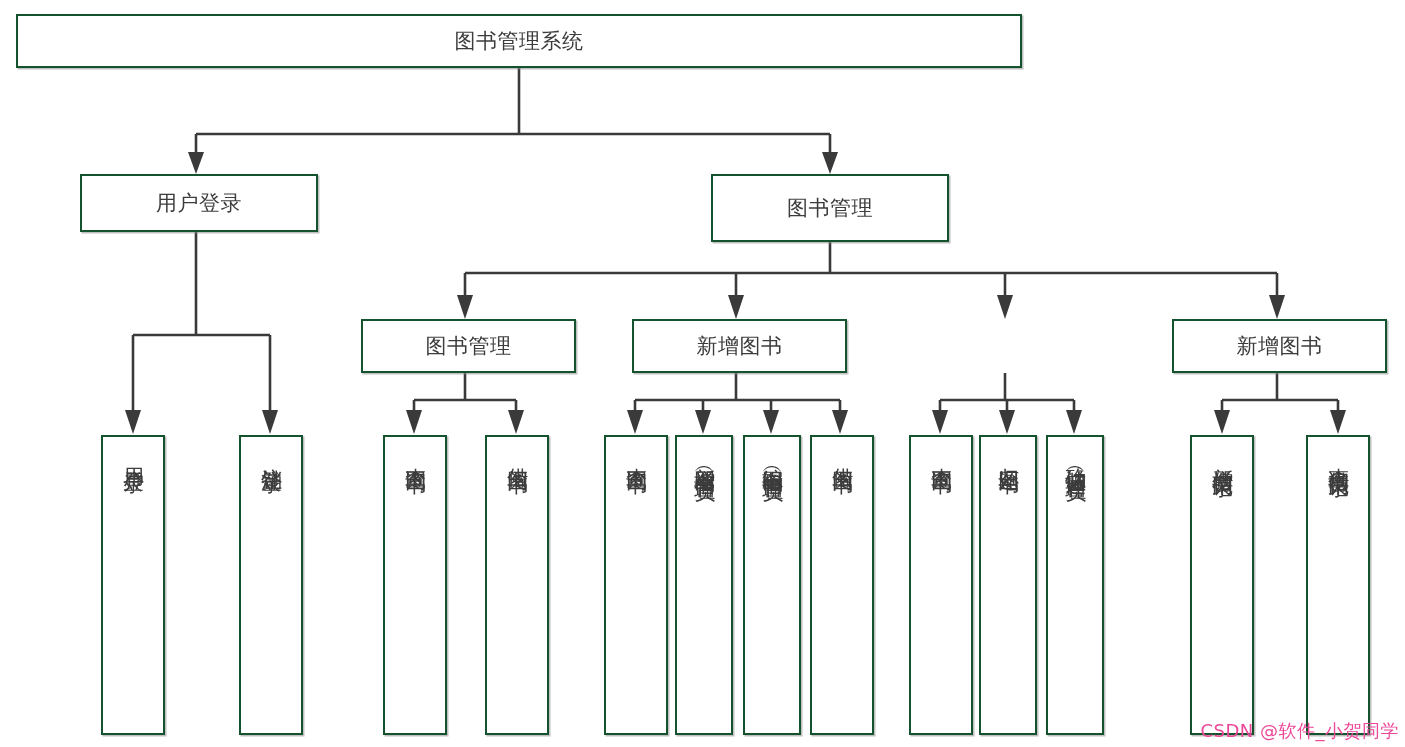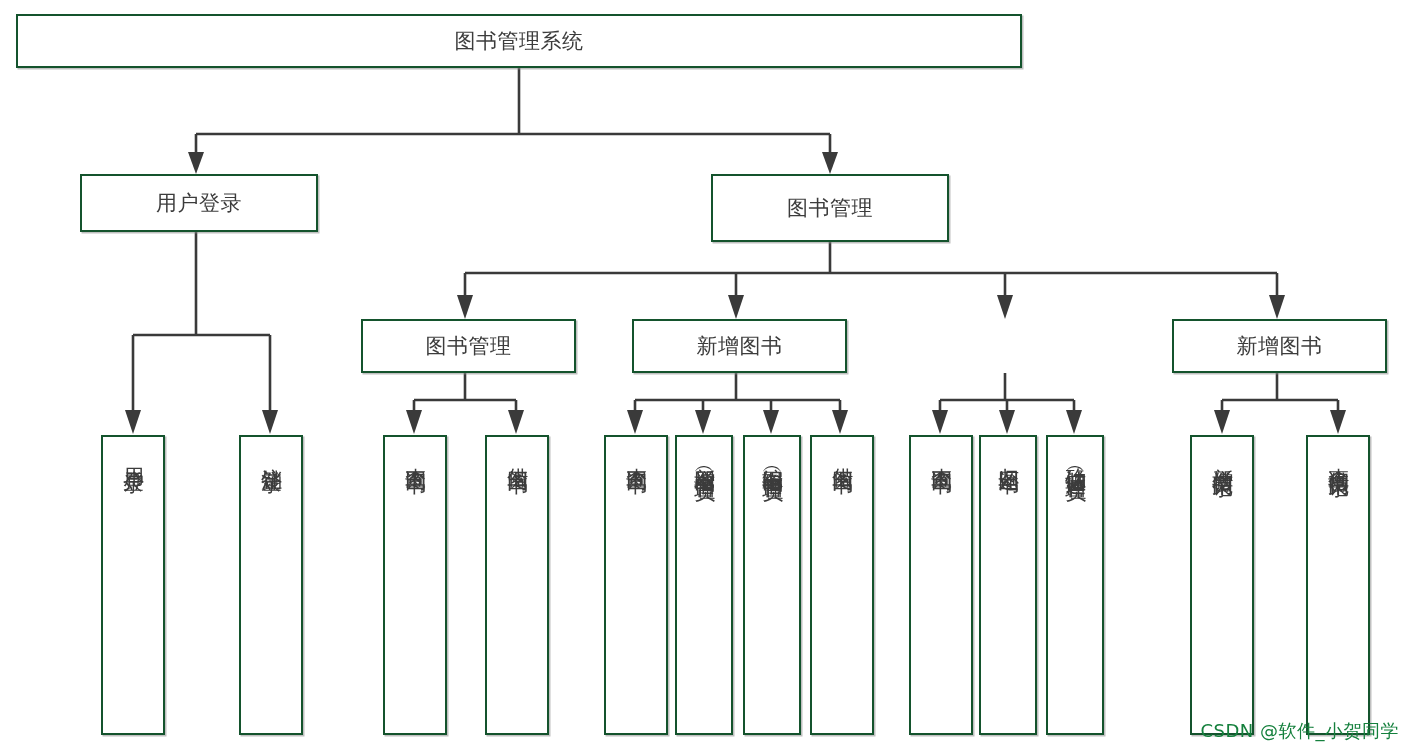--- a/index.html
+++ b/index.html
@@ -76,21 +76,21 @@
   .connectors polygon {
     fill: #3a3a3a;
   }
 
   
   .watermark {
     position: absolute;
     right: 6px;
     bottom: 4px;
     font-size: 18px;
-    color: #15803d;
+    color: #ec4899;
     letter-spacing: 0.5px;
     white-space: nowrap;
     user-select: none;
   }
 </style>
 </head>
 <body>
 
 <div id="canvas">
 

